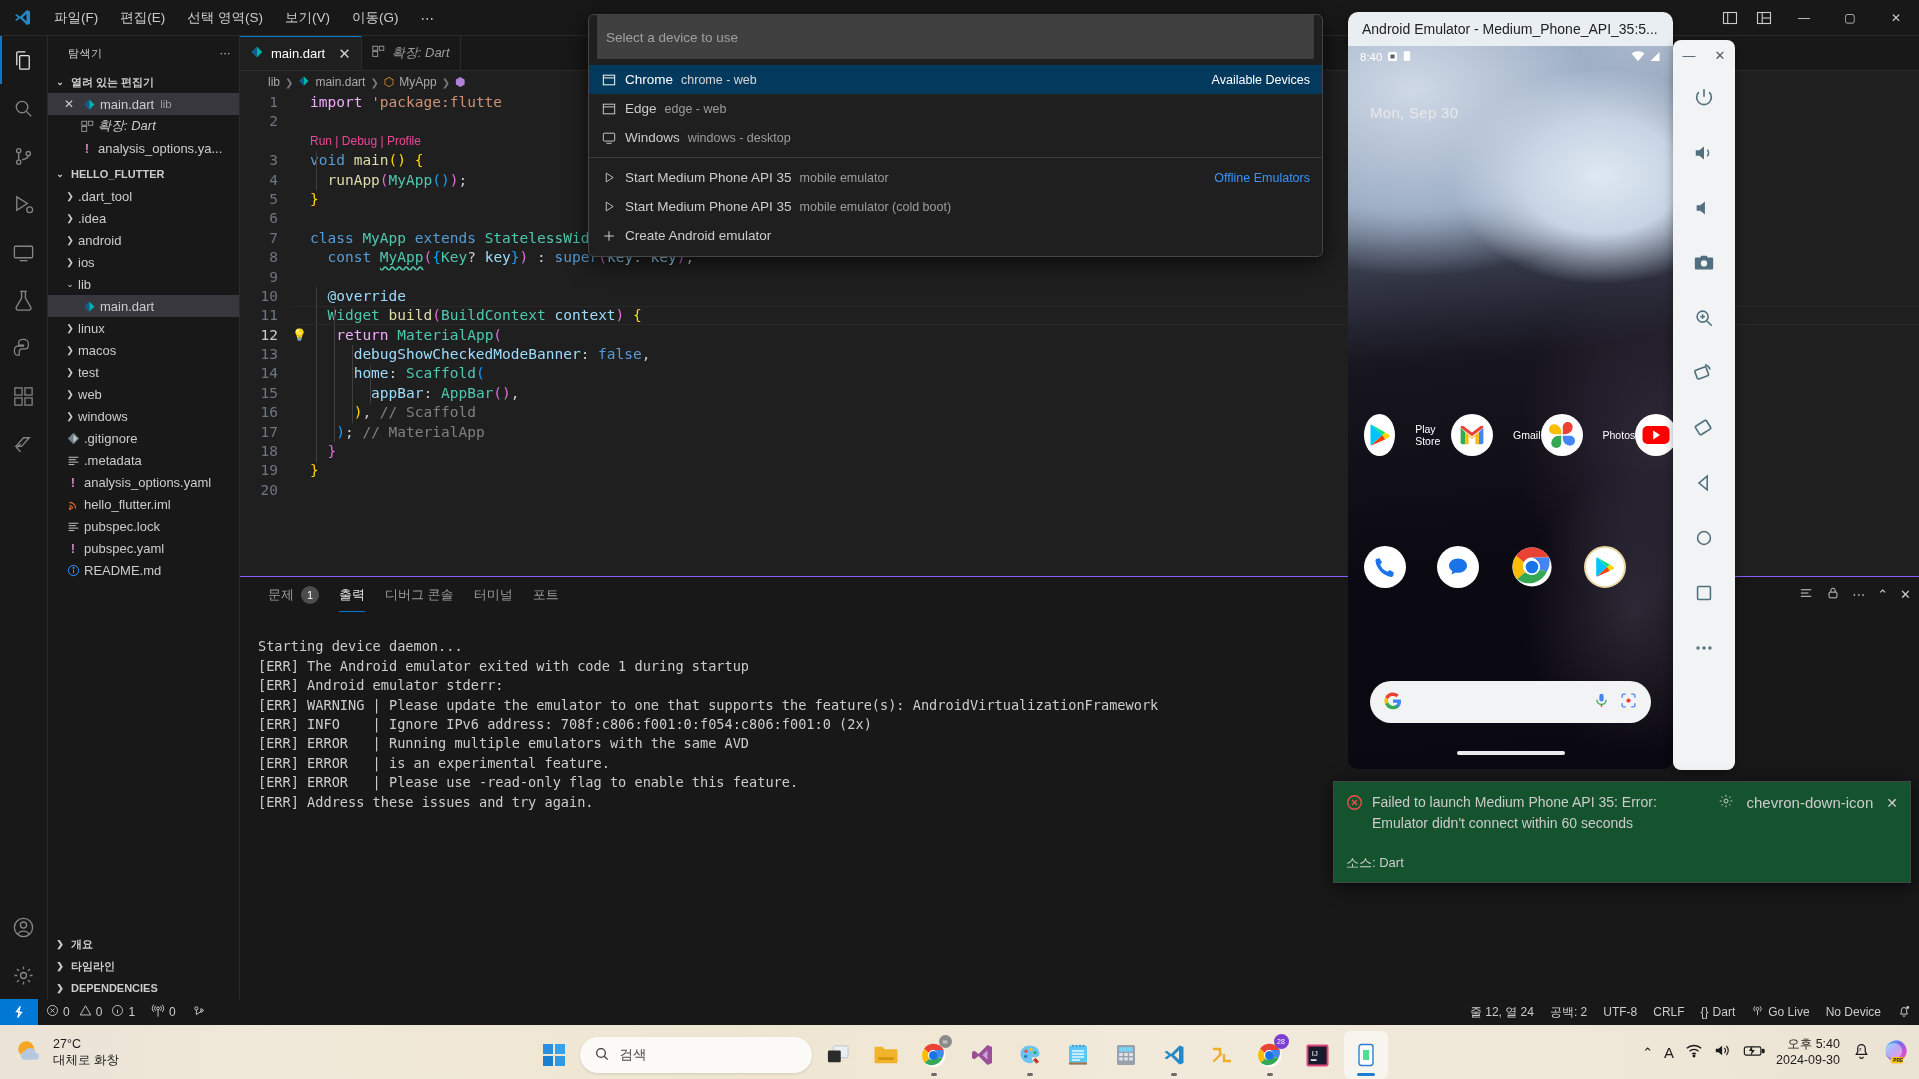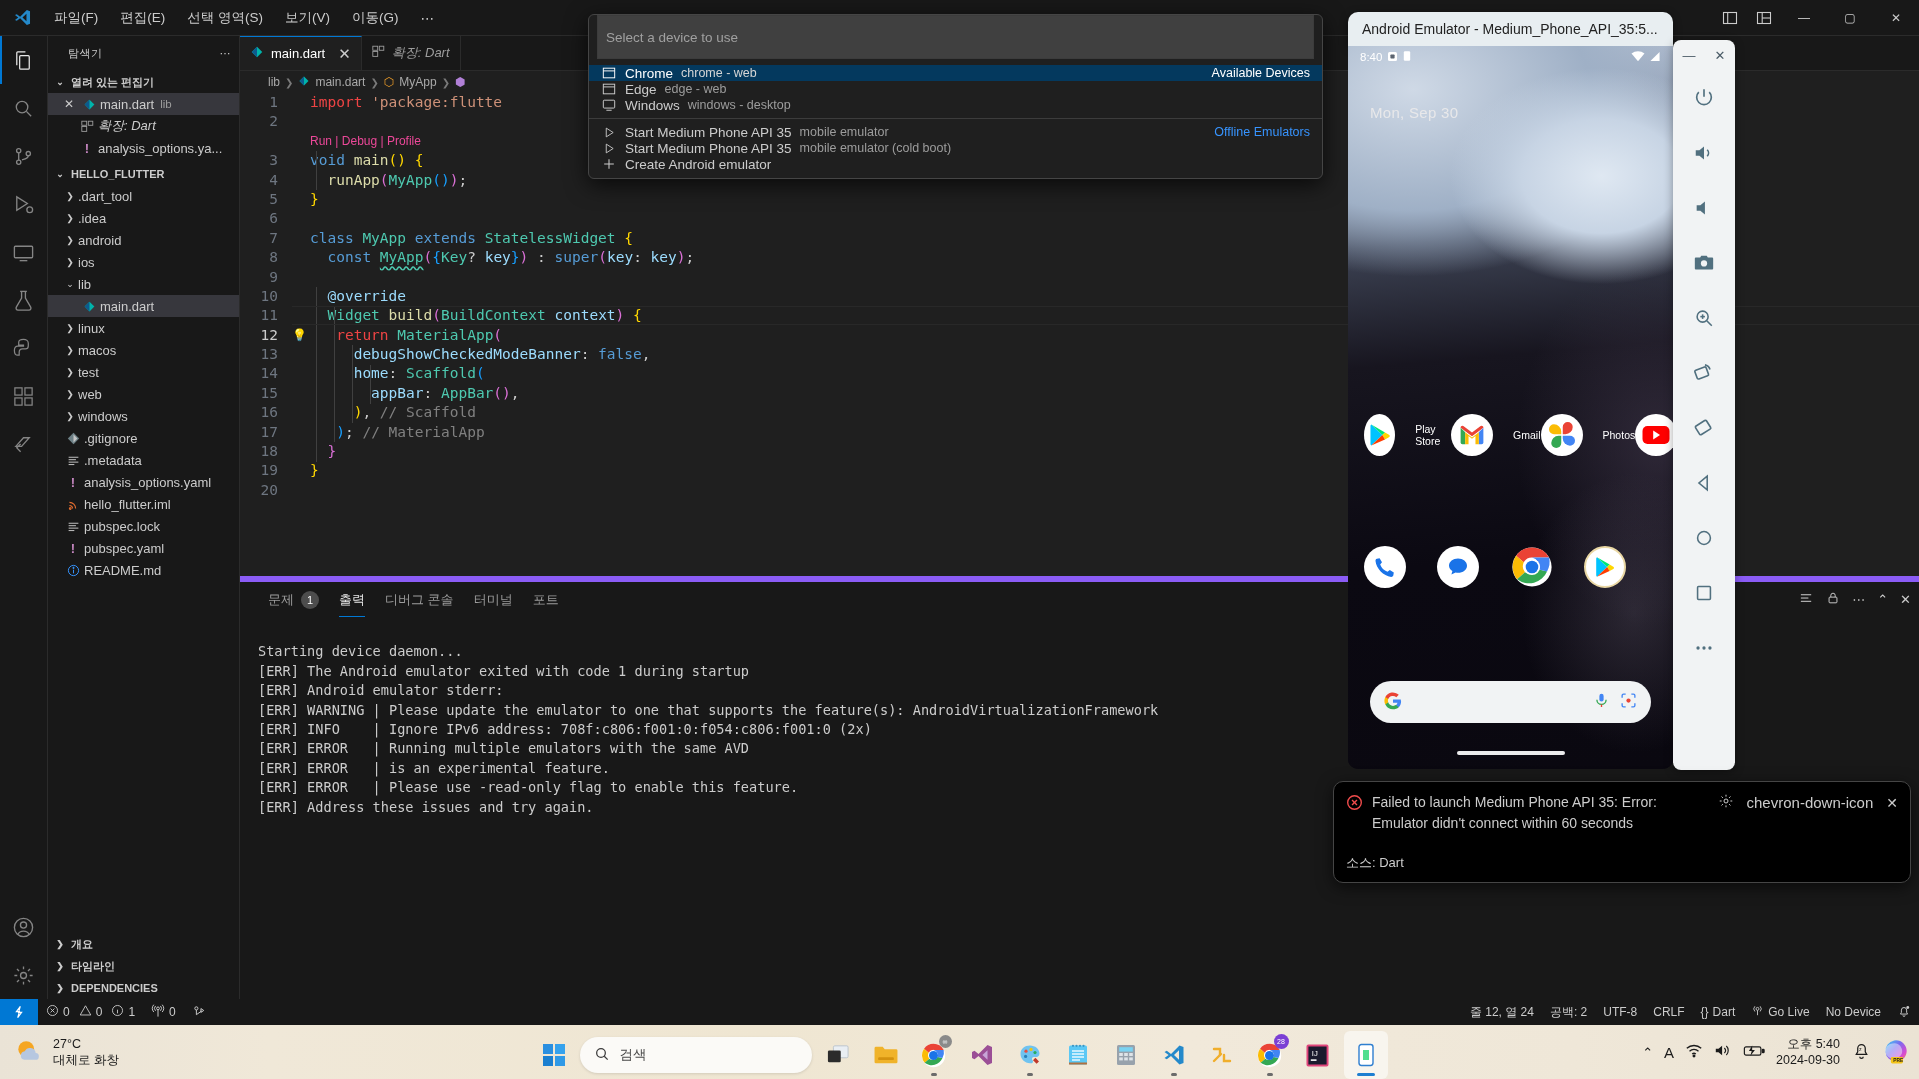--- a/index.html
+++ b/index.html
@@ -72,33 +72,33 @@
   .cline { display:flex; height:19.4px; white-space:pre; }
   .lnum { width:52px; min-width:52px; text-align:right; padding-right:14px; color:#6e7681; }
   .lnum.cur { color:#cccccc; }
   .gutter-bulb { width:16px; min-width:16px; text-align:center; font-size:12px; }
   .ctext { padding-left:2px; }   
   .k-str  { color:#ce9178; }
   .k-fn   { color:#dcdcaa; }
   .k-type { color:#4ec9b0; }
   .k-var  { color:#9cdcfe; }
   .k-cmtg { color:#808080; }
-  .k-pur  { color:#ef4444;text-align:right; }
+  .k-pur  { color:#f0abfc;text-align:right; }
   .k-p1   { color:#ffd700; }
   .k-p2   { color:#da70d6; }
   .k-p3   { color:#179fff; }
   .k-blue { color:#569cd6; }
   .codelens { color:#ec4899; font-size:12px; font-family:"Liberation Sans",sans-serif; }
   .squig { text-decoration: underline wavy #4ec9b0; text-underline-offset:3px; }
   .indent-guide { position:absolute; width:1px; background:#404040; }
   .cur-line-border { position:absolute; left:52px; right:0; height:19.4px; border-top:1px solid #282828; border-bottom:1px solid #282828; }
 
   
   .panel { position:absolute; left:0; bottom:0; right:0; height:423px; background:#181818;
-           border-top:6px solid #8b5cf6; }
+           border-top:1px solid #8b5cf6; }
   .panel-tabs { height:35px; display:flex; align-items:center; gap:0; padding-left:18px; }
   .ptab { height:35px; display:flex; align-items:center; gap:7px; padding:0 10px; font-size:13px;
           color:#9d9d9d; position:relative; }
   .ptab.active { color:#e7e7e7; }
   .ptab.active:after { content:""; position:absolute; left:10px; right:10px; bottom:0; height:1px; background:#0078d4; }
   .pbadge { background:#4d4d4d; color:#fff; border-radius:9px; min-width:18px; height:18px; font-size:11px;
             display:inline-flex; align-items:center; justify-content:center; padding:0 5px; }
   .panel-actions { position:absolute; right:8px; top:0; height:35px; display:flex; align-items:center; gap:12px; color:#cccccc; }
   .output { padding:6px 0 0 18px; font-family:"DejaVu Sans Mono","Liberation Mono",monospace;
             font-size:13.6px; line-height:19.4px; color:#cccccc; white-space:pre; }
@@ -108,21 +108,21 @@
                display:flex; align-items:center; font-size:12px; color:#cccccc; }
   .sb-remote { width:38px; height:26px; background:#0078d4; display:flex; align-items:center; justify-content:center; }
   .sb-item { padding:0 8px; height:26px; display:flex; align-items:center; gap:4px; white-space:nowrap; }
 
   
   .quickpick { position:absolute; left:588px; top:14px; width:735px; background:#1f1f1f;
                border:1px solid #454545; border-radius:6px; box-shadow:0 6px 22px rgba(0,0,0,.7);
                z-index:60; overflow:hidden; }
   .qp-input { margin:0 8px 6px 8px; height:44px; background:#404040; border:1px solid #3c3c3c;
               display:flex; align-items:center; padding:0 8px; font-size:13.5px; color:#a0a0a0; }
-  .qp-row { height:16px; display:flex; align-items:center; padding:0 12px; font-size:13.5px; color:#cccccc; gap:8px; }
+  .qp-row { height:29px; display:flex; align-items:center; padding:0 12px; font-size:13.5px; color:#cccccc; gap:8px; }
   .qp-row.sel { background:#04395e; color:#ffffff; }
   .qp-lbl { font-size:13.5px; }
   .qp-desc { color:#9d9d9d; font-size:12.5px; }
   .qp-row.sel .qp-desc { color:#d6d6d6; }
   .qp-right { margin-left:auto; font-size:12.5px; }
   .qp-right.avail { color:#ffffff; }
   .qp-right.offl { color:#3794ff; }
   .qp-sep { height:1px; background:#3c3c3c; margin:5px 0; }
   .qp-ico { width:16px; min-width:16px; display:flex; align-items:center; justify-content:center; }
 
@@ -162,22 +162,22 @@
 
   
   .emu-bar { position:absolute; left:1673px; top:40px; width:62px; height:730px; background:#f1f3f4;
              border-radius:8px; z-index:41; display:flex; flex-direction:column; align-items:center;
              box-shadow:0 2px 10px rgba(0,0,0,.35); }
   .emu-bar-top { width:62px; height:30px; display:flex; align-items:center; justify-content:space-around;
                  color:#4a5b66; font-size:13px; }
   .emu-btn { width:62px; height:55px; display:flex; align-items:center; justify-content:center; color:#51707f; }
 
   
-  .toast { position:absolute; right:8px; bottom:196px; width:578px; background:#000000;
-           border:1px solid #454545; border-radius:10px; padding:10px 12px; z-index:70;
+  .toast { position:absolute; right:8px; bottom:196px; width:578px; background:#14532d;
+           border:1px solid #454545; border-radius:0; padding:10px 12px; z-index:70;
            box-shadow:0 4px 16px rgba(0,0,0,.6); }
   .toast-row { display:flex; gap:9px; align-items:flex-start; }
   .toast-msg { font-size:14px; line-height:21px; color:#cccccc; flex:1; }
   .toast-actions { display:flex; align-items:center; gap:13px; color:#cccccc; padding-top:1px; }
   .toast-src { margin-top:20px; font-size:13px; color:#cccccc; }
 
   
   .taskbar { position:absolute; left:0; bottom:0; width:1919px; height:54px;
              background:linear-gradient(90deg,#eae3d6 0%,#f0e8d8 14%,#efe6d2 40%,#f1e9da 62%,#efe7d8 82%,#ebe3d4 100%); }
   .tb-weather { position:absolute; left:14px; top:0; height:54px; display:flex; align-items:center; gap:9px; }

